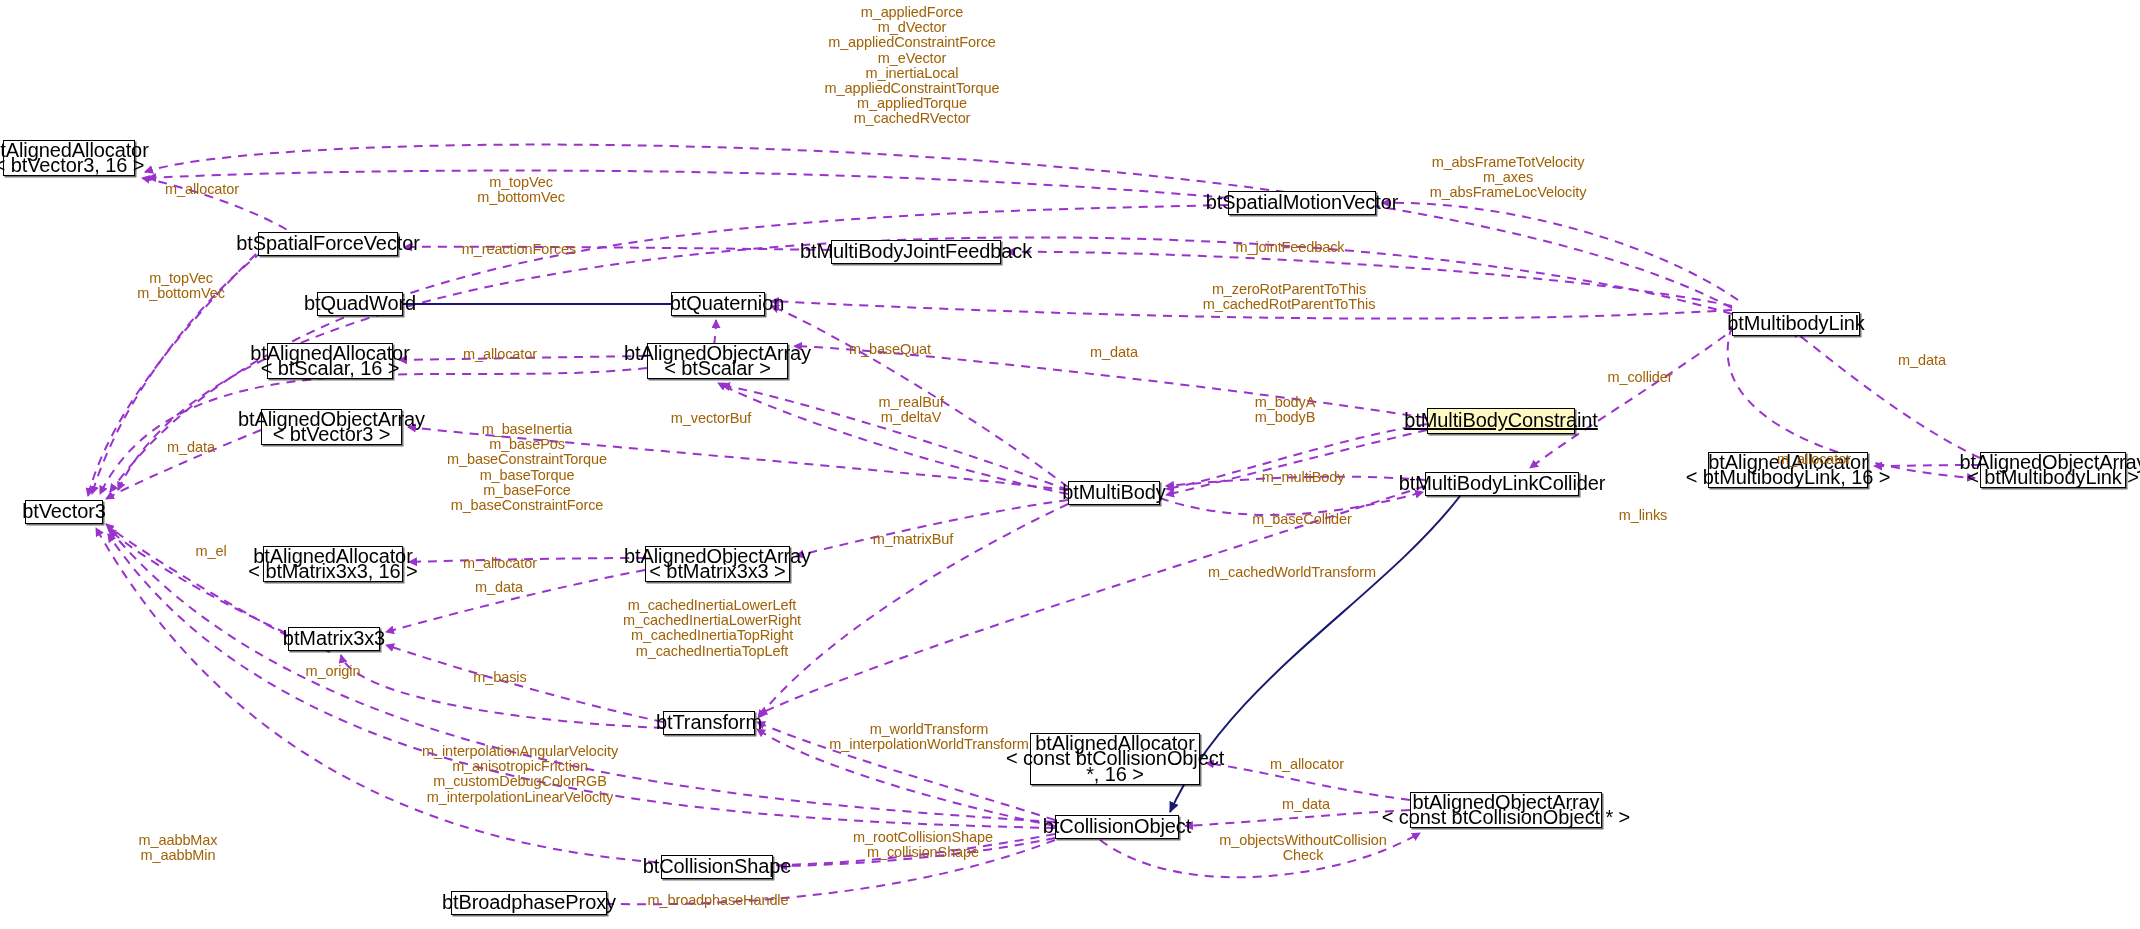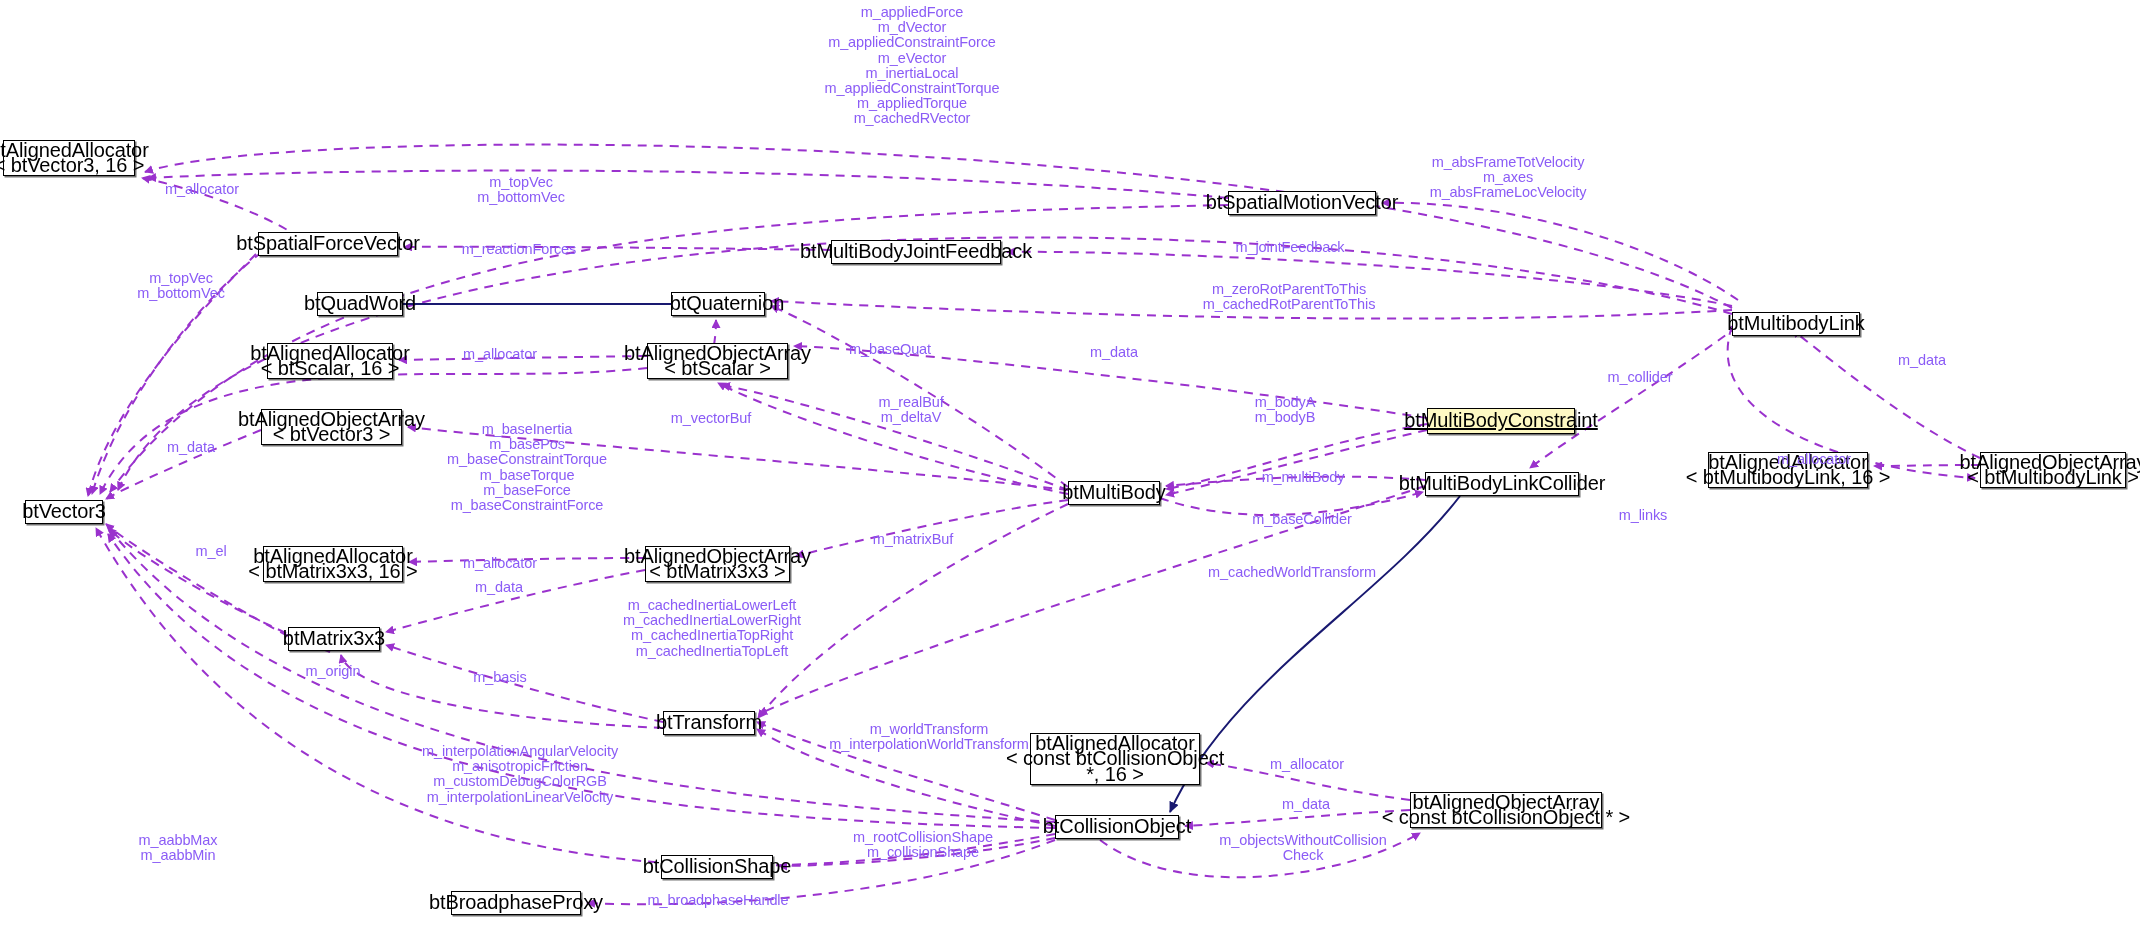--- a/index.html
+++ b/index.html
@@ -37,21 +37,21 @@
   }
   .node.highlight{
     background:#fef9c3;
     text-decoration:underline;
   }
   .node .line{display:block;}
   .edge-label{
     position:absolute;
     font-size:14.5px;
     line-height:15.2px;
-    color:#8b5cf6;
+    color:#a16207;
     text-align:center;
     white-space:pre;
     letter-spacing:-0.1px;
     transform:translateX(-50%);
   }
 </style>
 </head>
 <body>
 
 <div id="canvas">
@@ -171,21 +171,21 @@
       <div class="node" style="left: 3px; top: 140px; width: 132px; height: 36px;"><span class="line">btAlignedAllocator</span><span class="line">&lt; btVector3, 16 &gt;</span></div>
       <div class="node" style="left: 258px; top: 232px; width: 140px; height: 24px;"><span class="line">btSpatialForceVector</span></div>
       <div class="node" style="left: 289px; top: 292px; width: 86px; height: 24px; margin-left: 28px;"><span class="line">btQuadWord</span></div>
       <div class="node" style="left: 267px; top: 343px; width: 126px; height: 36px;"><span class="line">btAlignedAllocator</span><span class="line">&lt; btScalar, 16 &gt;</span></div>
       <div class="node" style="left: 261px; top: 409px; width: 141px; height: 36px;"><span class="line">btAlignedObjectArray</span><span class="line">&lt; btVector3 &gt;</span></div>
       <div class="node" style="left: 25px; top: 500px; width: 78px; height: 24px;"><span class="line">btVector3</span></div>
       <div class="node" style="left: 263px; top: 546px; width: 140px; height: 36px;"><span class="line">btAlignedAllocator</span><span class="line">&lt; btMatrix3x3, 16 &gt;</span></div>
       <div class="node" style="left: 288px; top: 627px; width: 92px; height: 24px;"><span class="line">btMatrix3x3</span></div>
       <div class="node" style="left: 663px; top: 711px; width: 92px; height: 24px;"><span class="line">btTransform</span></div>
       <div class="node" style="left: 661px; top: 855px; width: 112px; height: 24px;"><span class="line">btCollisionShape</span></div>
-      <div class="node" style="left: 451px; top: 891px; width: 130px; height: 24px;"><span class="line">btBroadphaseProxy</span></div>
+      <div class="node" style="left: 451px; top: 891px; width: 156px; height: 24px;"><span class="line">btBroadphaseProxy</span></div>
       <div class="node" style="left: 671px; top: 292px; width: 94px; height: 24px; padding-left: 18px;"><span class="line">btQuaternion</span></div>
       <div class="node" style="left: 647px; top: 343px; width: 141px; height: 36px;"><span class="line">btAlignedObjectArray</span><span class="line">&lt; btScalar &gt;</span></div>
       <div class="node" style="left: 831px; top: 240px; width: 170px; height: 24px;"><span class="line">btMultiBodyJointFeedback</span></div>
       <div class="node" style="left: 645px; top: 546px; width: 145px; height: 36px;"><span class="line">btAlignedObjectArray</span><span class="line">&lt; btMatrix3x3 &gt;</span></div>
       <div class="node" style="left: 1068px; top: 481px; width: 92px; height: 24px;"><span class="line">btMultiBody</span></div>
       <div class="node" style="left: 1030px; top: 733px; width: 170px; height: 52px;"><span class="line">btAlignedAllocator</span><span class="line">&lt; const btCollisionObject</span><span class="line">*, 16 &gt;</span></div>
       <div class="node" style="left: 1055px; top: 815px; width: 124px; height: 24px;"><span class="line">btCollisionObject</span></div>
       <div class="node" style="left: 1410px; top: 792px; width: 192px; height: 36px;"><span class="line">btAlignedObjectArray</span><span class="line">&lt; const btCollisionObject * &gt;</span></div>
       <div class="node" style="left: 1228px; top: 191px; width: 148px; height: 24px;"><span class="line">btSpatialMotionVector</span></div>
       <div class="node highlight" style="left: 1427px; top: 408px; width: 148px; height: 26px;"><span class="line">btMultiBodyConstraint</span></div>

